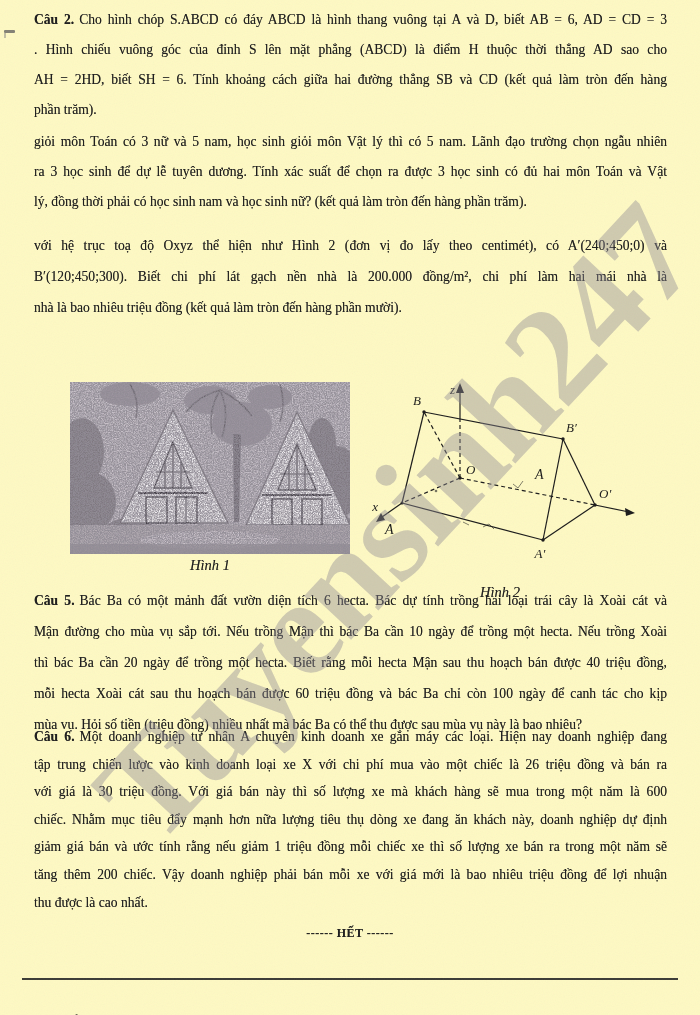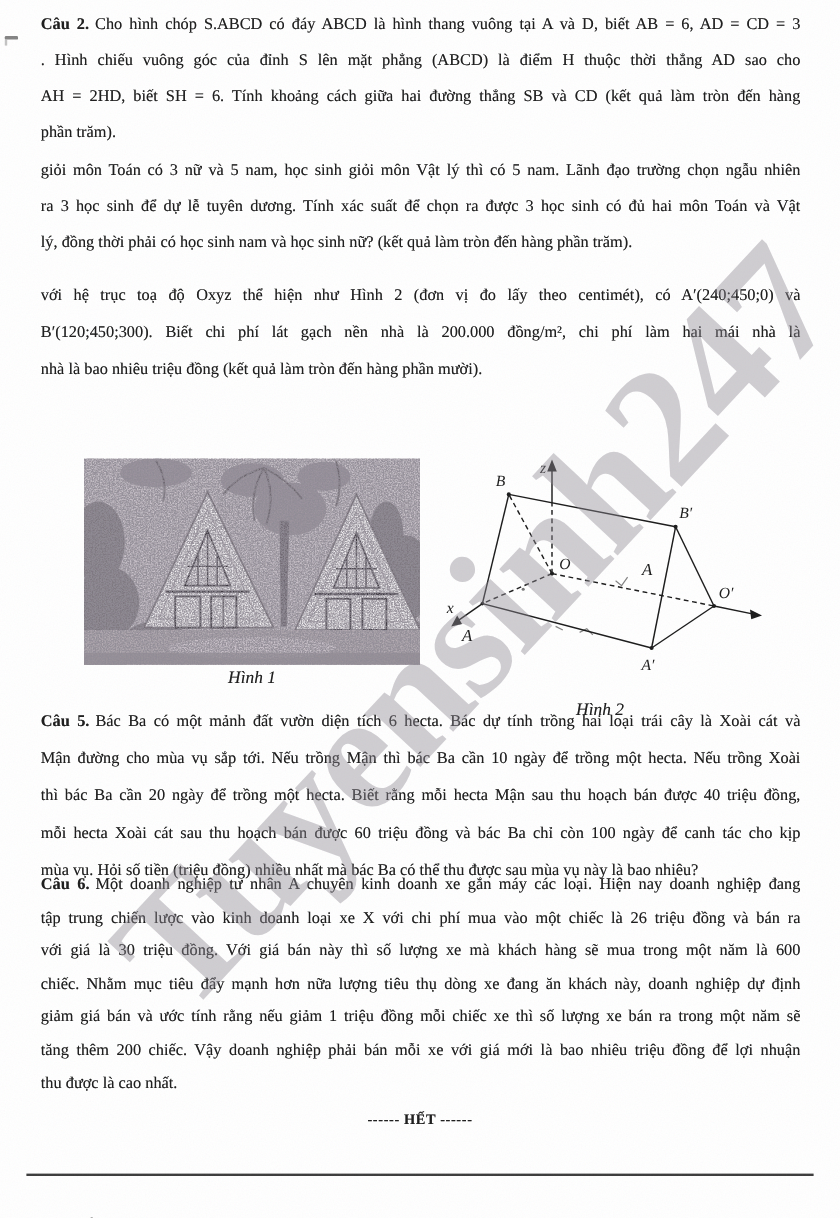--- a/index.html
+++ b/index.html
@@ -1,18 +1,18 @@
 <!DOCTYPE html>
 <html><head>
 <meta charset="utf-8">
 <style>
   html,body{margin:0;padding:0;background:#e8e8e8;}
   #page{
     position:relative;width:700px;height:1015px;margin:0 auto;
-    background:#ffffff;overflow:hidden;
+    background:#fef9c3;overflow:hidden;
     font-family:"Liberation Serif","DejaVu Serif",serif;
     color:#1c1c1c;
   }
   .qblock{position:absolute;left:34px;width:633px;}
   .line{
     height:var(--lh,30px);line-height:var(--lh,30px);
     font-size:13.6px;overflow:hidden;
     text-align:justify;text-align-last:justify;
     text-shadow:0 0 .4px rgba(20,20,20,.55);
     white-space:normal;

